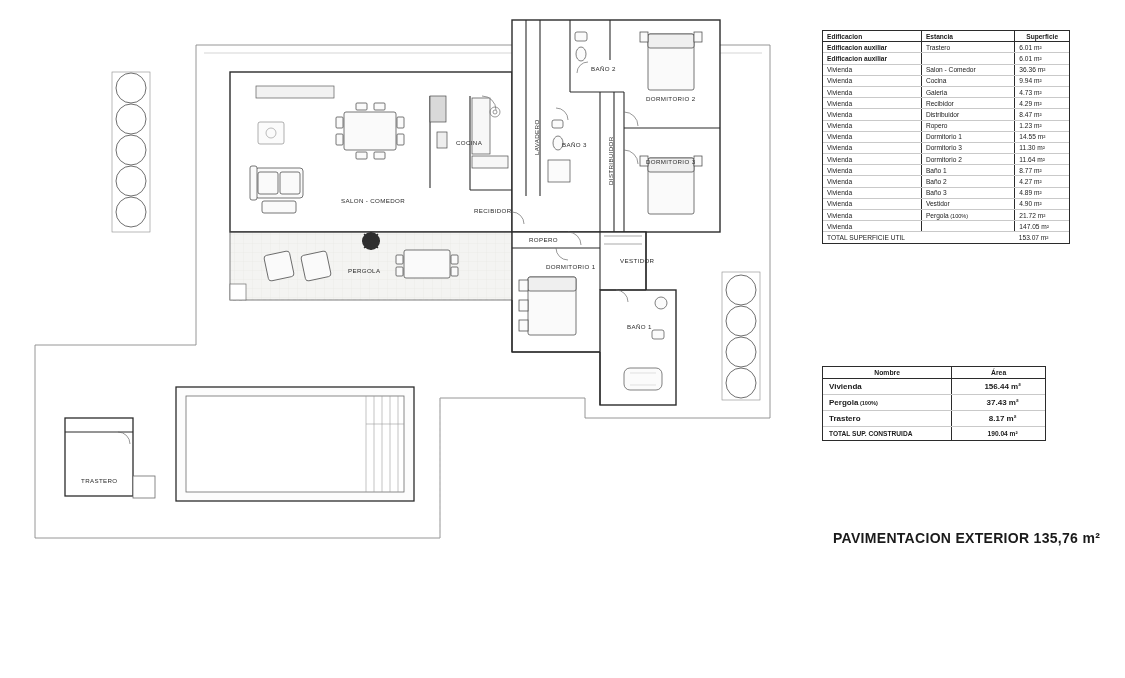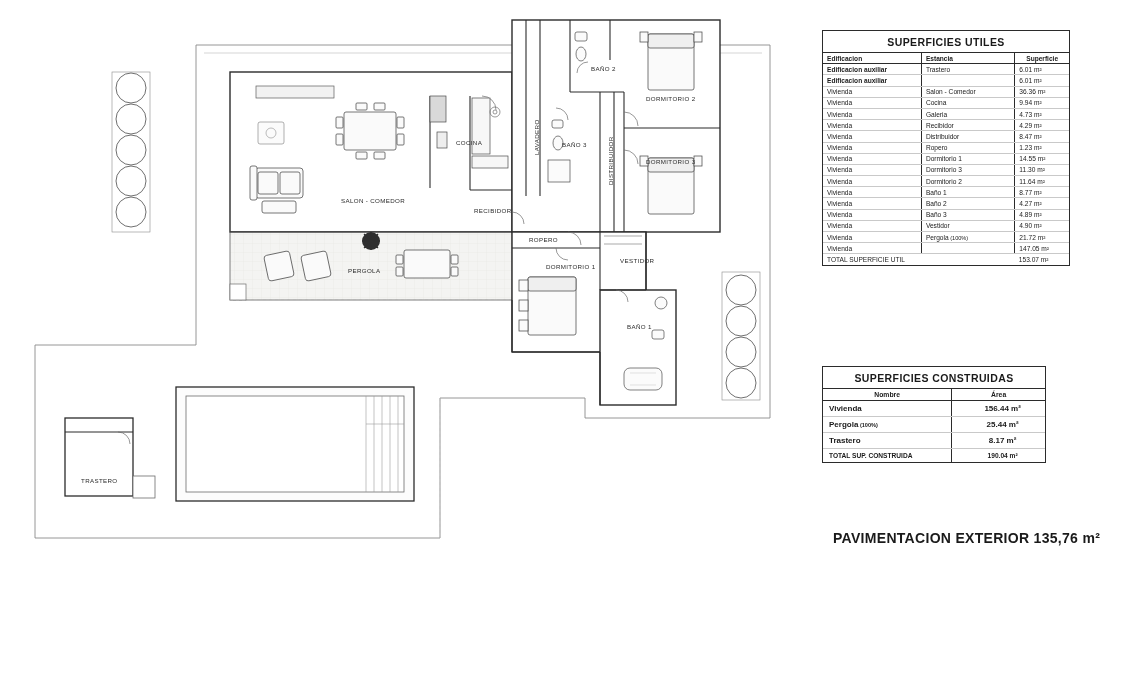--- a/index.html
+++ b/index.html
@@ -327,21 +327,20 @@
       <div class="fp-label" style="left: 348px; top: 267px;">PERGOLA</div>
       <div class="fp-label" style="left: 546px; top: 263px;">DORMITORIO 1</div>
       <div class="fp-label" style="left: 627px; top: 323px;">BAÑO 1</div>
       <div class="fp-label" style="left: 81px; top: 477px;">TRASTERO</div>
     </div>
 </div>
 
 <div id="panel">
 
   <div class="tbl-box" style="left:4px; top:30px; width:248px;">
-    <div class="tbl-title">SUPERFICIES UTILES</div>
     <table class="sup">
       <thead>
         <tr>
           <th class="left" style="width:40%">Edificacion</th>
           <th class="left col-sep" style="width:38%">Estancia</th>
           <th class="col-sep" style="width:22%">Superficie</th>
         </tr>
       </thead>
       <tbody id="utiles-body">
           <tr>
@@ -431,36 +430,35 @@
           </tr>
           <tr class="row-total">
             <td colspan="2">TOTAL SUPERFICIE UTIL</td>
             <td class="c-area">153.07 m²</td>
           </tr>
         </tbody>
     </table>
   </div>
 
   <div class="tbl-box" style="left:4px; top:366px; width:224px;">
-    <div class="tbl-title">SUPERFICIES CONSTRUIDAS</div>
     <table class="con">
       <thead>
         <tr>
           <th style="width:58%">Nombre</th>
           <th class="col-sep" style="width:42%">Área</th>
         </tr>
       </thead>
       <tbody id="construidas-body">
           <tr>
             <td>Vivienda</td>
             <td class="col-sep area">156.44 m²</td>
           </tr>
           <tr>
             <td><span>Pergola</span><span class="pct">  (100%)</span></td>
-            <td class="col-sep area">25.44 m²</td>
+            <td class="col-sep area">37.43 m²</td>
           </tr>
           <tr>
             <td>Trastero</td>
             <td class="col-sep area">8.17 m²</td>
           </tr>
           <tr class="total">
             <td>TOTAL SUP. CONSTRUIDA</td>
             <td class="col-sep area" style="font-size: 6.6px;">190.04 m²</td>
           </tr>
         </tbody>

